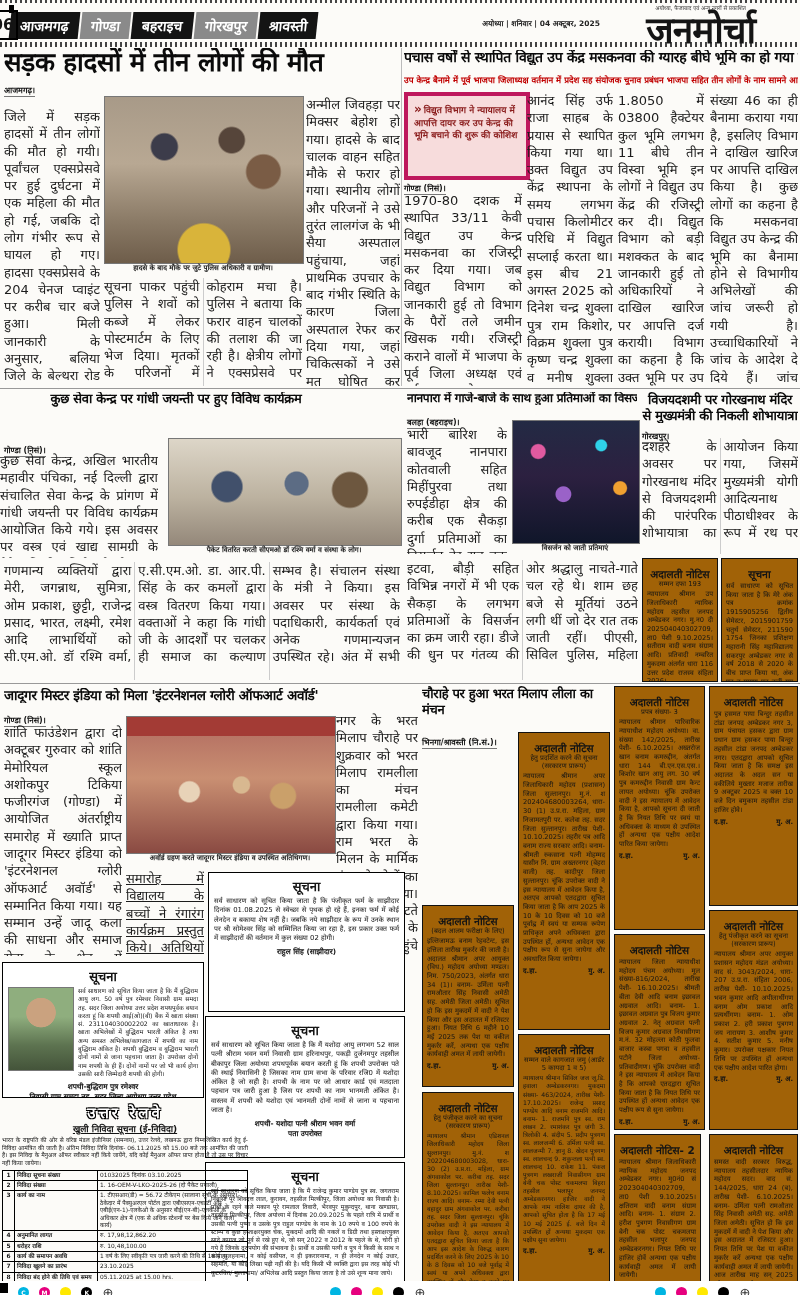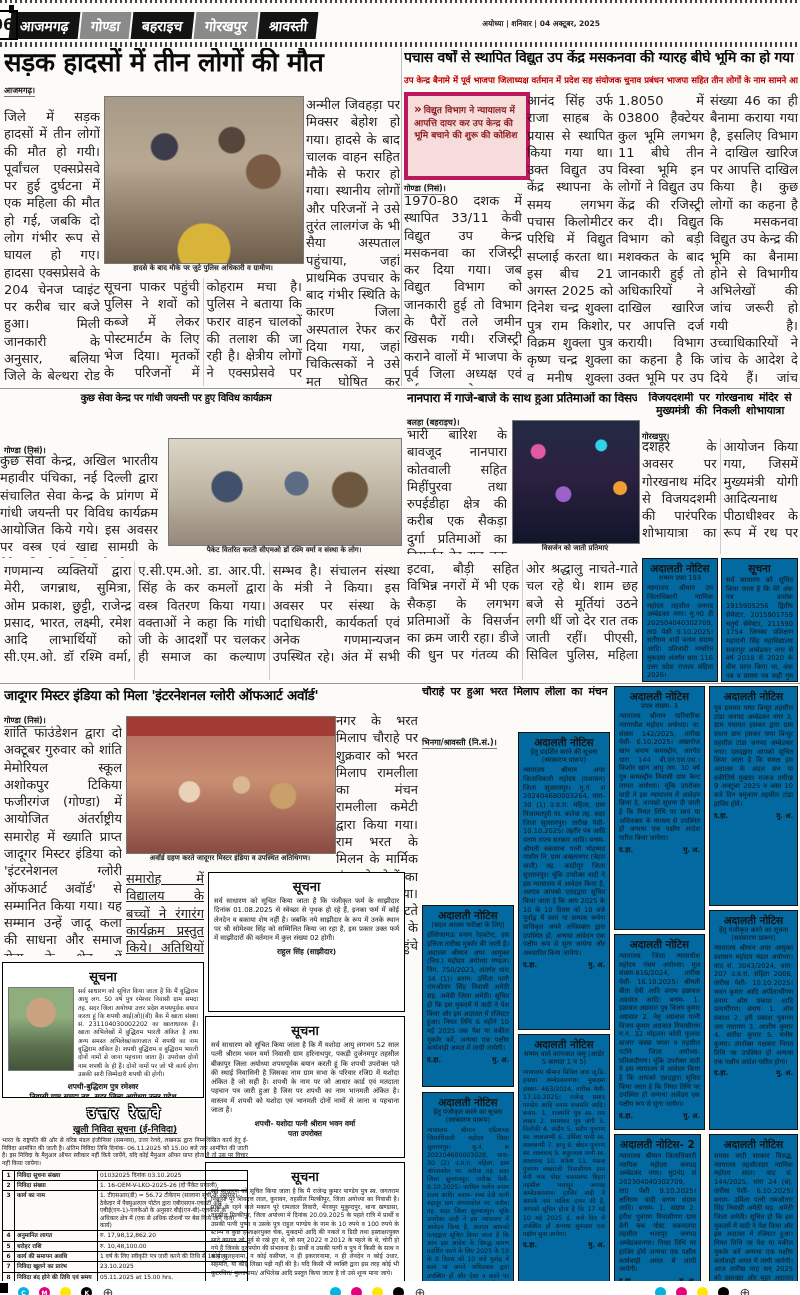--- a/index.html
+++ b/index.html
@@ -12,33 +12,33 @@
   .tab.dark{background:#141414;}
   .tab.gray{background:#8a8a8a;}
   .masthead{font-weight:800;font-size:37px;letter-spacing:-1px;line-height:1;}
   .tagline{font-size:5.5px;text-align:center;color:#333;}
   .pagebox{border:2px solid #000;width:26px;height:26px;text-align:center;font-weight:800;font-size:15px;line-height:26px;position:relative;}
   .flag{position:absolute;top:-7px;right:2px;width:5px;height:8px;background:#000;}
   .dateline-top{font-size:7.5px;font-weight:bold;color:#222;}
   .hl{font-weight:800;color:#0a0a0a;line-height:1.08;letter-spacing:-0.3px;overflow:hidden;}
   .hl-xl{font-size:26px;white-space:nowrap;}
   .hl-lg{font-size:14px;white-space:nowrap;}
-  .hl-md{font-size:10px;line-height:1.15;}
+  .hl-md{font-size:13px;line-height:1.15;}
   .hl-sm{font-size:12px;white-space:nowrap;}
-  .hl-xs{font-size:11px;line-height:1.2;font-family:Liberation Mono, monospace;}
+  .hl-xs{font-size:13px;line-height:1.2;}
   .dl{font-weight:bold;font-size:8px;border-bottom:1px solid #777;display:inline-block;padding-bottom:1px;}
   .bd{font-size:13px;line-height:1.33;text-align:justify;color:#1c1c1c;}
   .c2{column-count:2;column-gap:7px;column-rule:0.5px solid #ccc;}
   .c3{column-count:3;column-gap:7px;column-rule:0.5px solid #ccc;}
   .photo{border:1px solid #777;}
   .cap{font-size:7px;font-weight:bold;text-align:center;color:#222;line-height:1.2;}
   .subhead-red{color:#c00000;font-weight:bold;font-size:8.5px;white-space:nowrap;text-align:center;overflow:hidden;}
   .quote{background:#f7dcdc;border:4px solid #be185d;color:#8a1c1c;font-weight:bold;font-size:9px;line-height:1.35;padding:5px 6px;}
   .quote .qmark{font-size:12px;margin-right:2px;}
-  .nbox{border:1px solid #111;background:#0369a1;padding:3px 4px;box-sizing:border-box;overflow:hidden;}
+  .nbox{border:1px solid #111;background:#a16207;padding:9px 4px;box-sizing:border-box;overflow:hidden;}
   .ntitle{font-weight:800;font-size:10.5px;text-align:center;line-height:1.15;}
   .nsub{font-size:6.8px;text-align:center;line-height:1.2;}
   .nbody{font-size:6.7px;line-height:1.3;text-align:justify;margin-top:2px;}
   .nfoot{display:flex;justify-content:space-between;font-size:6.8px;font-weight:bold;margin-top:2px;}
   .sbox{border:1.5px solid #000;background:#fff;padding:4px 5px;box-sizing:border-box;overflow:hidden;}
   .stitle{font-weight:800;font-size:13px;text-align:center;}
   .sbody{font-size:6.9px;line-height:1.34;text-align:justify;margin-top:2px;}
   .ssign{font-size:7.3px;font-weight:bold;text-align:center;margin-top:3px;}
   .vr{border-left:1px solid #bbb;}
   .hr{border-top:1px solid #999;}
@@ -90,20 +90,24 @@
   <div class="abs strip" style="left:0;top:42px;width:800px;height:5px;"></div>
 
   <div class="abs tabs" style="left:10px;top:12px;">
     <div class="tab dark">आजमगढ़</div>
     <div class="tab gray">गोण्डा</div>
     <div class="tab dark">बहराइच</div>
     <div class="tab gray">गोरखपुर</div>
     <div class="tab dark">श्रावस्ती</div>
   </div>
   <div class="abs dateline-top" style="right:200px;top:18px;">अयोध्या | शनिवार | 04 अक्टूबर, 2025</div>
+  <div class="abs" style="right:45px;top:4px;text-align:center;">
+    <div class="tagline">अयोध्या, फैजाबाद एवं अन्य नगरों से प्रकाशित</div>
+    <div class="masthead">जनमोर्चा</div>
+  </div>
   <div class="abs pagebox" style="right:12px;top:10px;">
     <div class="flag"></div>
     <span>06</span>
   </div>
 
   <div class="abs vr" style="left:401px;top:48px;height:338px;"></div>
   <div class="abs hr" style="left:0;top:388px;width:800px;"></div>
   <div class="abs hr" style="left:0;top:683px;width:800px;"></div>
 
   <div class="abs hl hl-xl" style="left:4px;top:48px;width:396px;">सड़क हादसों में तीन लोगों की मौत</div>

